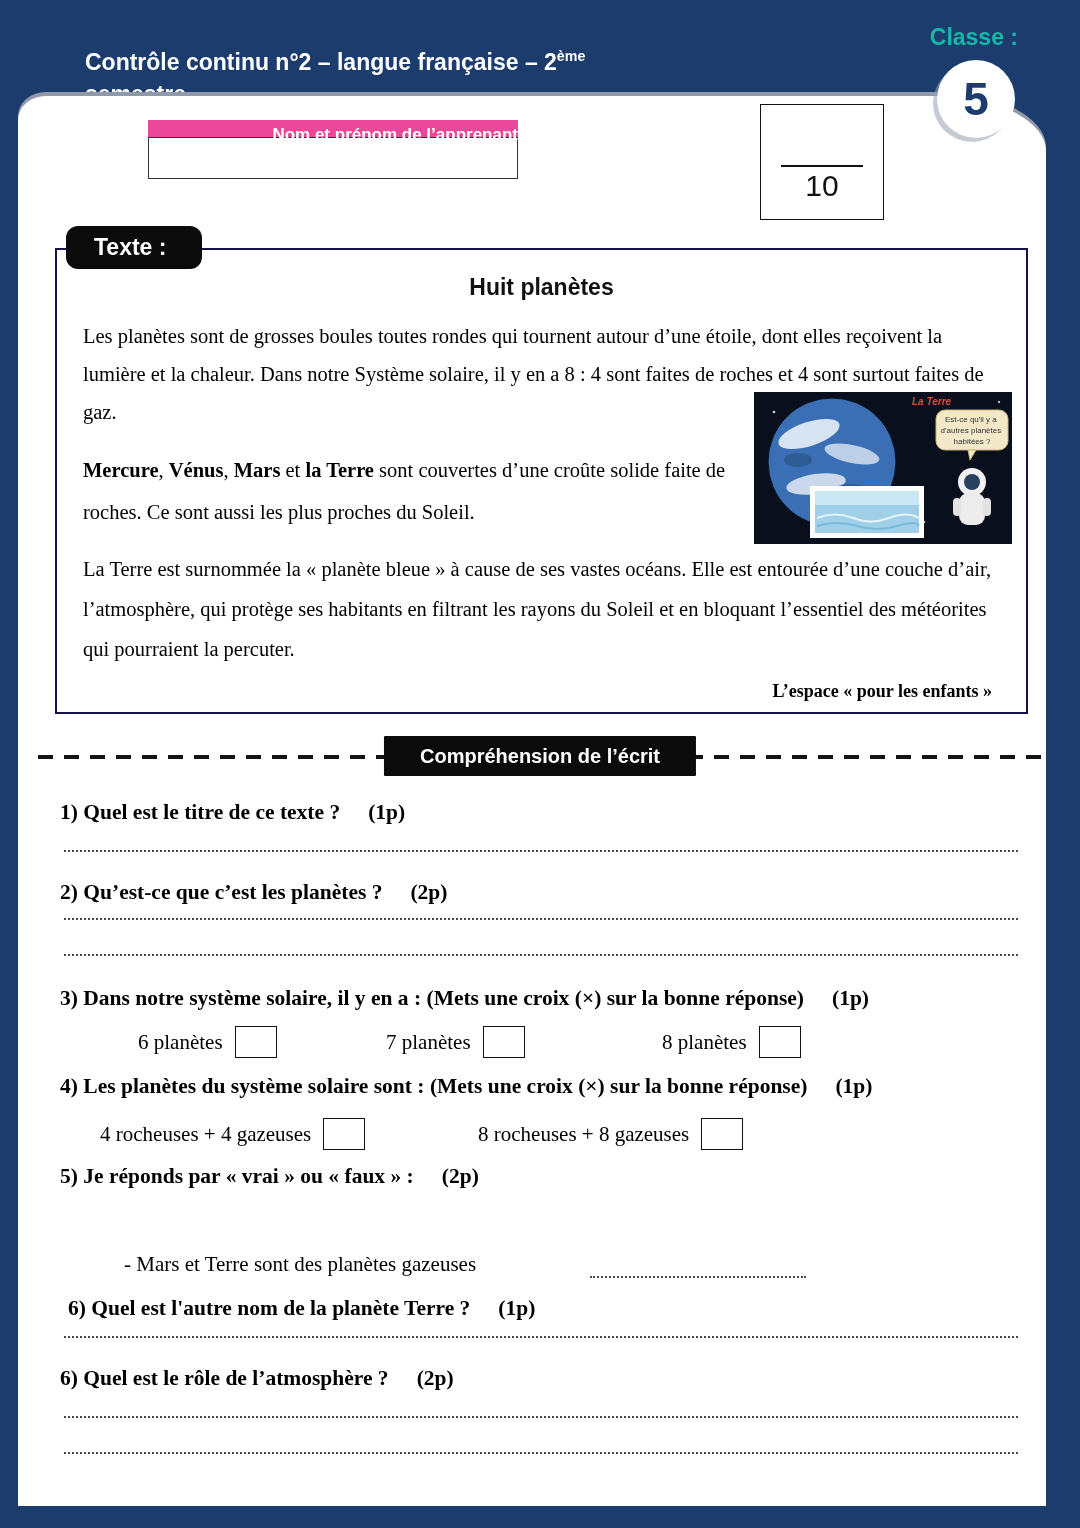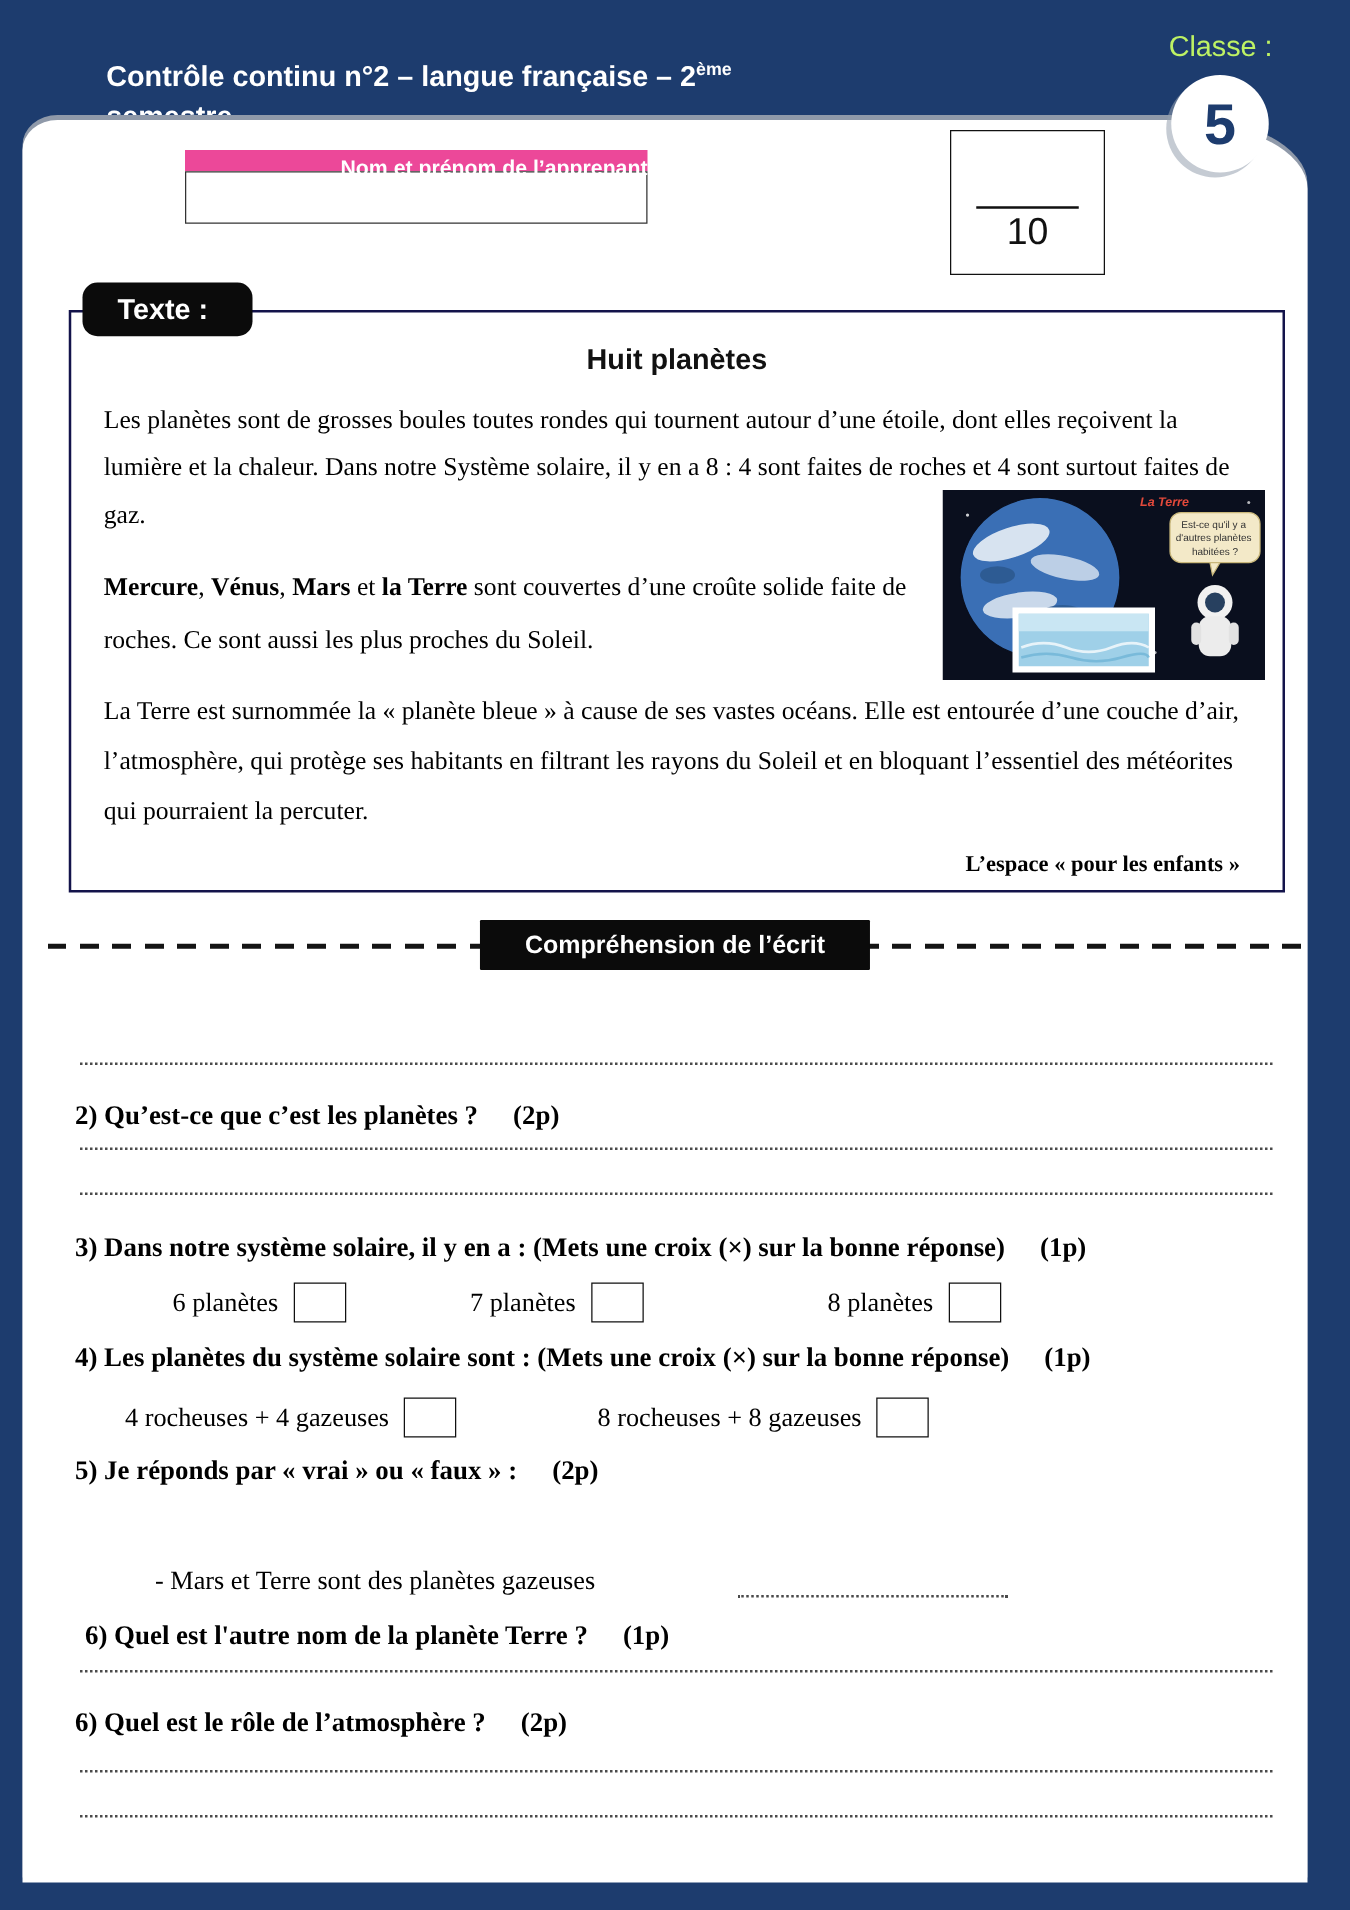--- a/index.html
+++ b/index.html
@@ -11,21 +11,21 @@
     font-family:"Liberation Sans", sans-serif;
   }
   
   .header-text{
     position:absolute;left:85px;top:40px;z-index:0;
     color:#ffffff;font-weight:bold;font-size:23px;line-height:32px;
   }
   .header-text sup{font-size:0.62em;}
   .classe-label{
     position:absolute;right:62px;top:24px;z-index:2;
-    color:#bef264;font-weight:normal;font-size:23px;
+    color:#14b8a6;font-weight:bold;font-size:23px;
   }
   
   .white-page{
     position:absolute;left:18px;right:34px;top:96px;bottom:22px;z-index:1;
     background:#ffffff;
     border-radius:28px 110px 0 0 / 24px 55px 0 0;
     box-shadow:0 -4px 0 #8f99a9;
   }
   .classe-circle{
     position:absolute;left:937px;top:60px;width:78px;height:78px;z-index:3;
@@ -182,40 +182,43 @@
   <div class="attribution">L’espace « pour les enfants »</div>
 </div>
 
 <div class="comp-sep">
   <div class="dash-line"></div>
   <div class="comp-pill">Compréhension de l’écrit</div>
 </div>
 
 <div class="questions">
 
+  <div class="row" style="top:12px">
+    <span class="q-line"><span>1)</span> <span>Quel est le titre de ce texte ?</span><span class="pts">(1p)</span></span>
+  </div>
   <div class="row" style="top:62px;height:6px">
       <div class="dots"></div>
     </div>
 
   <div class="row" style="top:92px">
     <span class="q-line"><span>2)</span> <span>Qu’est-ce que c’est les planètes ?</span><span class="pts">(2p)</span></span>
   </div>
   <div class="row" style="top:130px;height:6px">
       <div class="dots"></div>
     </div>
   <div class="row" style="top:166px;height:6px">
       <div class="dots"></div>
     </div>
 
   <div class="row" style="top:198px">
     <span class="q-line"><span>3)</span> <span>Dans notre système solaire, il y en a : (Mets une croix (×) sur la bonne réponse)</span><span class="pts">(1p)</span></span>
   </div>
   <div class="row" style="top:238px;height:36px">
     <span class="opt" style="left:78px"><span>6 planètes</span><span class="cbox"></span></span>
-    <span class="opt" style="left:316px"><span>7 planètes</span><span class="cbox"></span></span>
+    <span class="opt" style="left:326px"><span>7 planètes</span><span class="cbox"></span></span>
     <span class="opt" style="left:602px"><span>8 planètes</span><span class="cbox"></span></span>
   </div>
 
   <div class="row" style="top:286px">
     <span class="q-line"><span>4)</span> <span>Les planètes du système solaire sont :  (Mets une croix (×) sur la bonne réponse)</span><span class="pts">(1p)</span></span>
   </div>
   <div class="row" style="top:330px;height:36px">
     <span class="opt" style="left:40px"><span>4 rocheuses + 4 gazeuses</span><span class="cbox"></span></span>
     <span class="opt" style="left:418px"><span>8 rocheuses + 8 gazeuses</span><span class="cbox"></span></span>
   </div>

